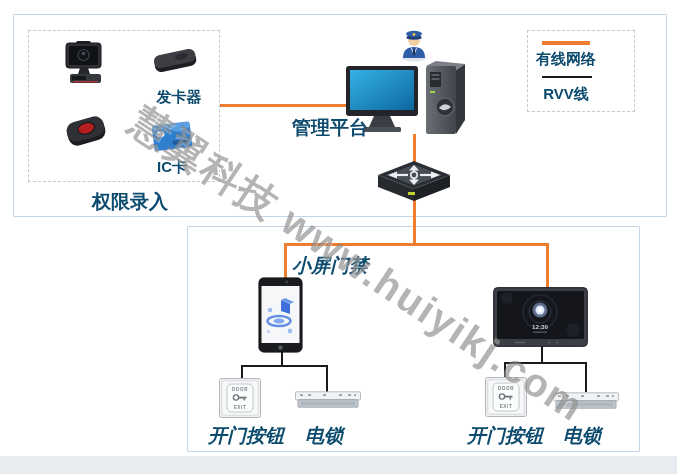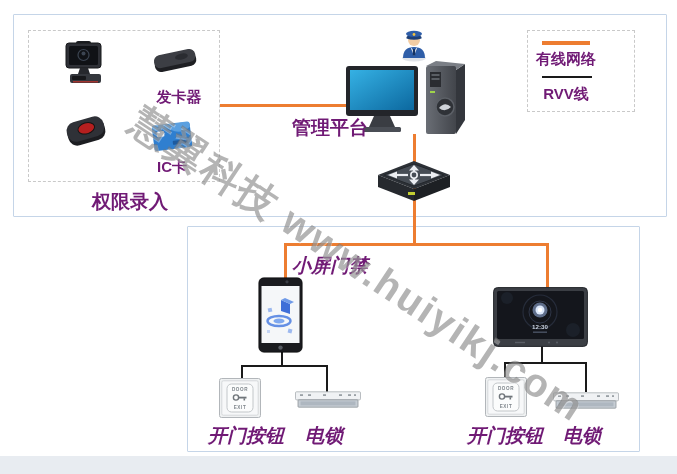--- a/index.html
+++ b/index.html
@@ -3,21 +3,21 @@
 <meta charset="utf-8">
 <style>
   html,body{margin:0;padding:0;}
   body{font-family:"Liberation Sans","DejaVu Sans",sans-serif;background:#ffffff;}
   .stage{position:relative;width:677px;height:474px;background:#ffffff;overflow:hidden;}
   .region{position:absolute;border:1.5px solid var(--region_border,#c5d5e8);background:#fff;box-sizing:border-box;border-radius:1px;}
   .dashedbox{position:absolute;border:1px dashed var(--dashed_border,#c9c9c9);box-sizing:border-box;}
   .line{position:absolute;}
   .wired{background:var(--wired,#ED7D31);}
   .rvv{background:var(--rvv,#1a1a1a);}
-  .lbl{position:absolute;transform:translateX(-50%);font-weight:700;color:#701a75;white-space:nowrap;}
+  .lbl{position:absolute;transform:translateX(-50%);font-weight:700;color:#0c4a6e;white-space:nowrap;}
   .s15{font-size:15px;}
   .s17{font-size:19px;font-style:italic;}
   .s19{font-size:19px;}
   .dev{position:absolute;}
   .strip{position:absolute;left:0;top:456px;width:677px;height:18px;background:#e8ecf1;}
   .watermark{
     position:absolute;left:150px;top:94px;
     transform:rotate(33.5deg);transform-origin:0 0;
     font-size:40px;font-weight:700;letter-spacing:2px;
     color:rgba(118,118,118,0.55);

